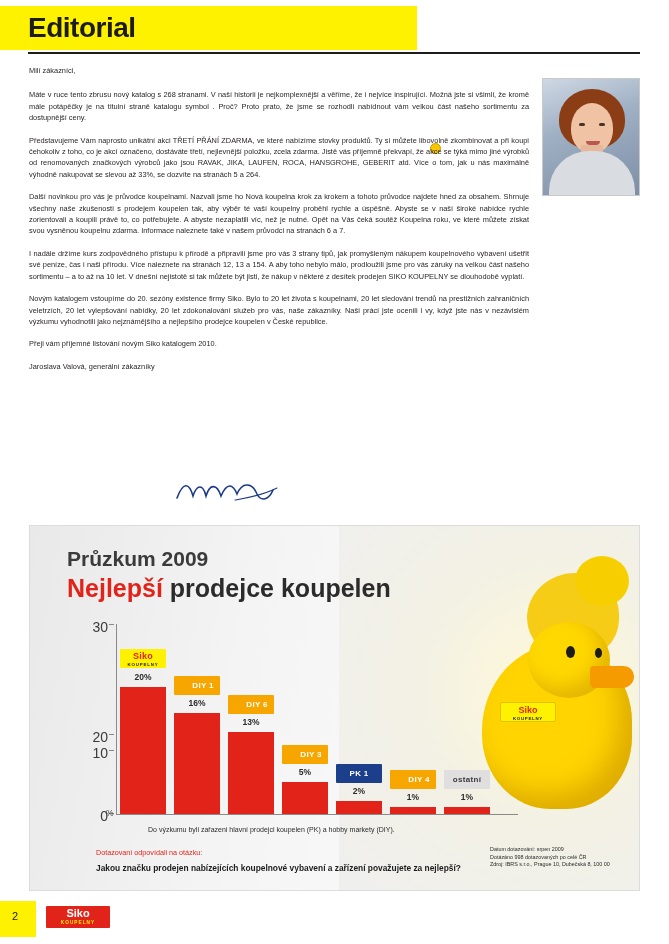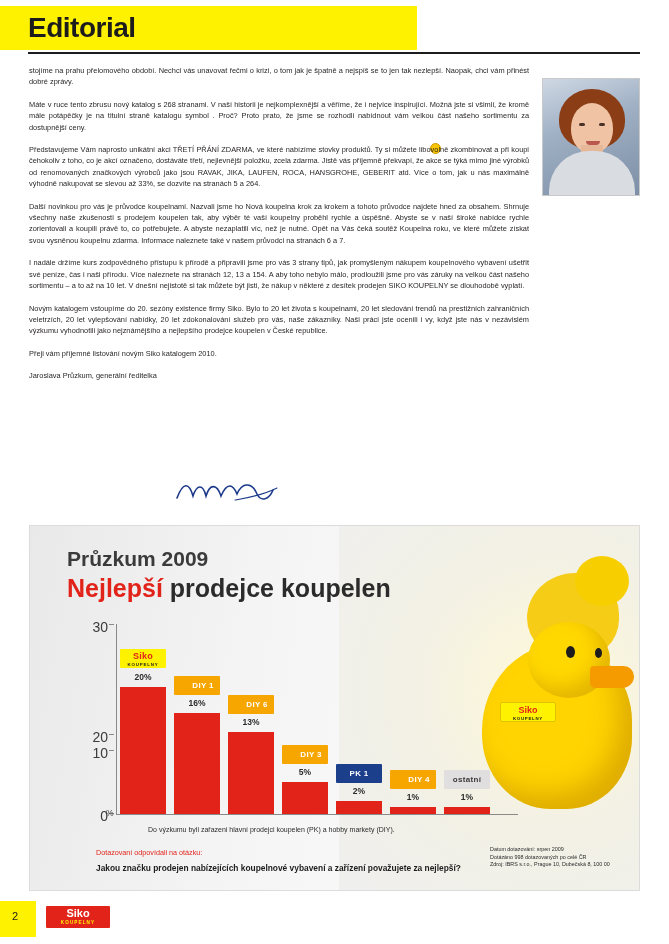--- a/index.html
+++ b/index.html
@@ -202,28 +202,28 @@
     <div class="face"></div>
     <div class="eye-l"></div>
     <div class="eye-r"></div>
     <div class="mouth"></div>
     <div class="neck"></div>
     <div class="body"></div>
   </div>
   <div class="emblem"></div>
 
   <div class="editorial">
-    <p>stojíme na prahu přelomového období. Nechci vás unavovat řečmi o krizi, o tom jak je špatně a nejspíš se to jen tak nezlepší. Naopak, chci vám přinést dobré zprávy.</p>
+    <p class="greet">Milí zákazníci,</p>
     <p>Máte v ruce tento zbrusu nový katalog s 268 stranami. V naší historii je nejkomplexnější a věříme, že i nejvíce inspirující. Možná jste si všimli, že kromě mále potápěčky je na titulní straně katalogu symbol        . Proč? Proto prato, že jsme se rozhodli nabídnout vám velkou část našeho sortimentu za dostupnější ceny.</p>
     <p>Představujeme Vám naprosto unikátní akci TŘETÍ PŘÁNÍ ZDARMA, ve které nabízíme stovky produktů. Ty si můžete libovolně zkombinovat a při koupi čehokoliv z toho, co je akcí označeno, dostáváte třetí, nejlevnější položku, zcela zdarma. Jistě vás příjemně překvapí, že akce se týká mimo jiné výrobků od renomovaných značkových výrobců jako jsou RAVAK, JIKA, LAUFEN, ROCA, HANSGROHE, GEBERIT atd. Více o tom, jak u nás maximálně výhodně nakupovat se slevou až 33%, se dozvíte na stranách 5 a 264.</p>
     <p>Další novinkou pro vás je průvodce koupelnami. Nazvali jsme ho Nová koupelna krok za krokem a tohoto průvodce najdete hned za obsahem. Shrnuje všechny naše zkušenosti s prodejem koupelen tak, aby výběr té vaší koupelny proběhl rychle a úspěšně. Abyste se v naší široké nabídce rychle zorientovali a koupili právě to, co potřebujete. A abyste nezaplatili víc, než je nutné. Opět na Vás čeká soutěž Koupelna roku, ve které můžete získat svou vysněnou koupelnu zdarma. Informace naleznete také v našem průvodci na stranách 6 a 7.</p>
     <p>I nadále držíme kurs zodpovědného přístupu k přírodě a připravili jsme pro vás 3 strany tipů, jak promyšleným nákupem koupelnového vybavení ušetřit své peníze, čas i naši přírodu. Více naleznete na stranách 12, 13 a 154. A aby toho nebylo málo, prodloužili jsme pro vás záruky na velkou část našeho sortimentu – a to až na 10 let. V dnešní nejistotě si tak můžete být jisti, že nákup v některé z desítek prodejen SIKO KOUPELNY se dlouhodobě vyplatí.</p>
     <p>Novým katalogem vstoupíme do 20. sezóny existence firmy Siko. Bylo to 20 let života s koupelnami, 20 let sledování trendů na prestižních zahraničních veletrzích, 20 let vylepšování nabídky, 20 let zdokonalování služeb pro vás, naše zákazníky. Naši práci jste ocenili i vy, když jste nás v nezávislém výzkumu vyhodnotili jako nejznámějšího a nejlepšího prodejce koupelen v České republice.</p>
     <p>Přeji vám příjemné listování novým Siko katalogem 2010.</p>
-    <p class="sign">Jaroslava Průzkum, generální ředitelka</p>
+    <p class="sign">Jaroslava Valová, generální zákazníky</p>
   </div>
 
   <svg class="signature" viewBox="0 0 110 26">
     <path d="M4 20 C10 4, 16 4, 20 18 C24 6, 30 6, 33 18 C37 5, 44 6, 48 18 C54 4, 60 6, 64 16 C70 2, 80 6, 84 16 C88 24, 96 22, 100 12" fill="none" stroke="#1c3a8a" stroke-width="1.6" stroke-linecap="round"></path>
     <path d="M62 22 C74 20, 88 18, 104 10" fill="none" stroke="#1c3a8a" stroke-width="1.1" stroke-linecap="round"></path>
   </svg>
 
   <div class="panel">
     <div class="panel-tint"></div>
 

